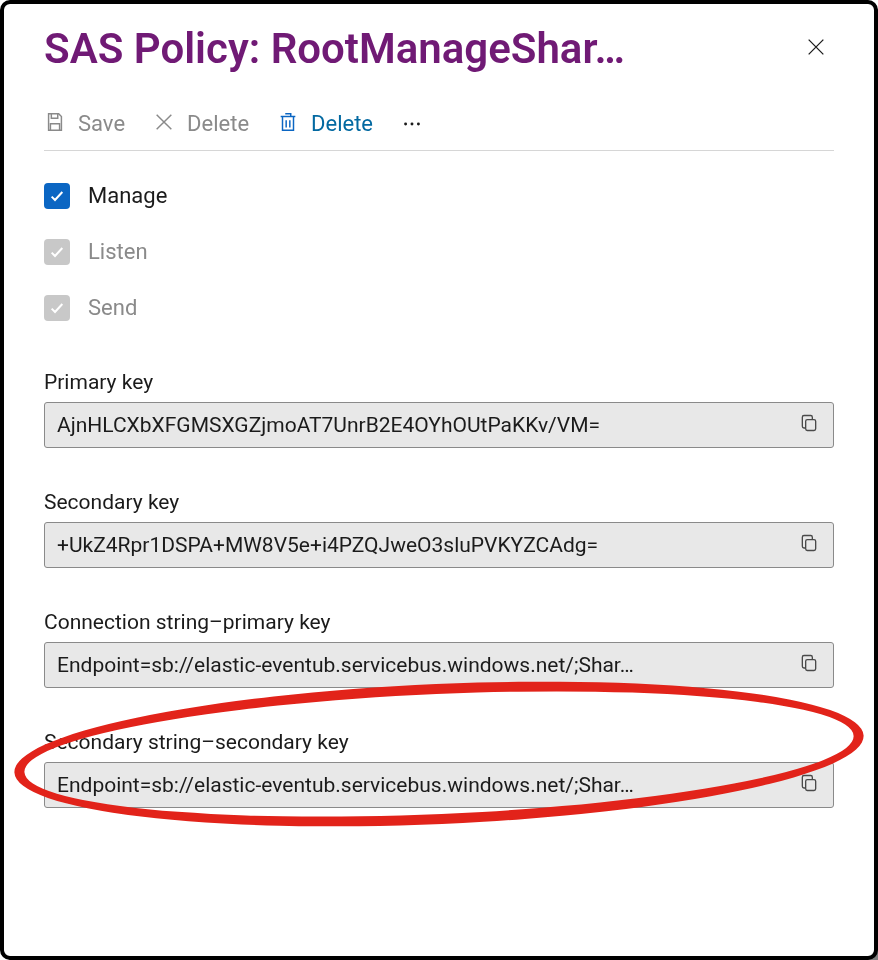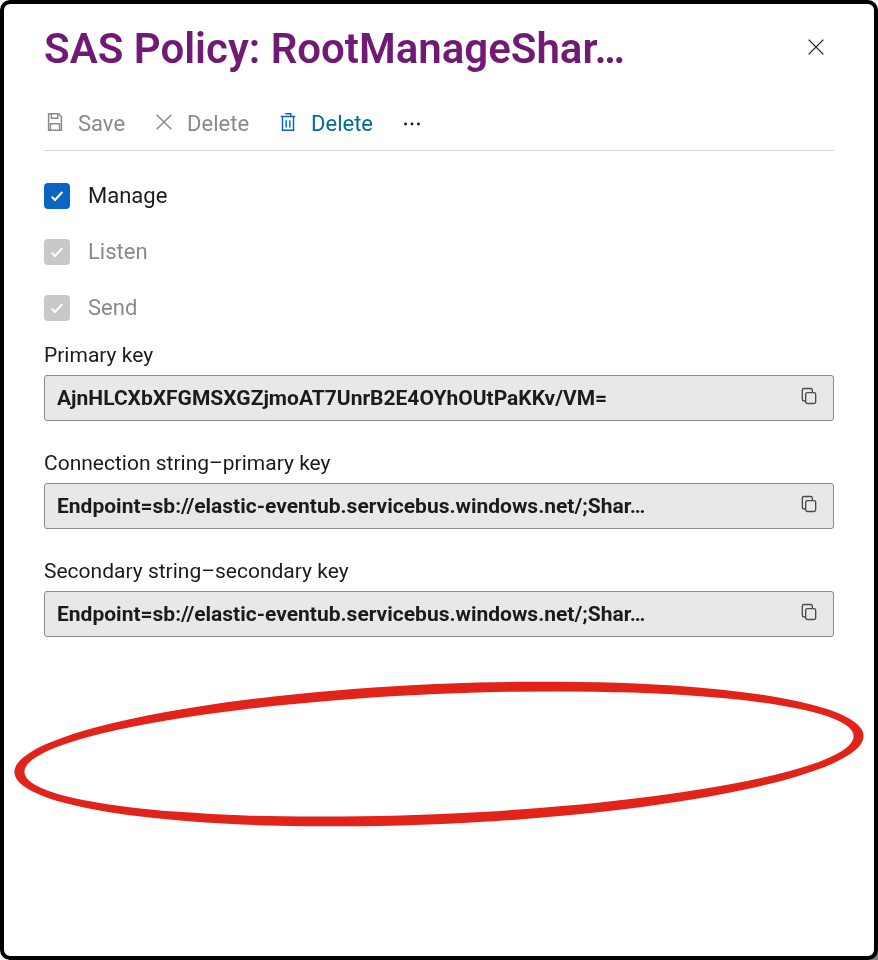--- a/index.html
+++ b/index.html
@@ -76,31 +76,30 @@
     width: 26px; height: 26px; border-radius: 4px;
     display: flex; align-items: center; justify-content: center;
   }
   .cb svg { width: 16px; height: 16px; stroke: #fff; stroke-width: 3; fill: none; }
   .cb.on  { background: #0b66c3; }
   .cb.off { background: #c8c8c8; }
   .claim-label.off { color: #8a8a8a; }
   .claim-label.on  { color: #1b1b1b; }
 
   
-  .fields { margin-top: 22px; display: flex; flex-direction: column; gap: 30px; }
+  .fields { margin-top: 49px; display: flex; flex-direction: column; gap: 42px; }
   .field-group { position: relative; }
   .field-label { font-size: 21px; color: #1b1b1b; margin-bottom: 8px; }
   .field-box {
     display: flex; align-items: center;
     background: #e8e8e8;
     border: 1px solid #8a8a8a;
     border-radius: 3px;
     height: 46px;
     padding: 0 10px 0 12px;
-    font-weight: bold;
   }
   .field-value {
     flex: 1;
     font-size: 21px;
     color: #1b1b1b;
     white-space: nowrap;
     overflow: hidden;
     text-overflow: ellipsis;
   }
   .copy-btn {
@@ -214,20 +213,34 @@
           <span>
             <svg viewBox="0 0 24 24">
                 <rect x="8" y="8" width="12" height="13" rx="2"></rect>
                 <path d="M16 8V5a2 2 0 0 0-2-2H6a2 2 0 0 0-2 2v11a2 2 0 0 0 2 2h2"></path>
               </svg>
           </span>
         </div>
       </div>
     </div>
 
+    <div class="field-group">
+      <div class="field-label">Secondary key</div>
+      <div class="field-box">
+        <div class="field-value">+UkZ4Rpr1DSPA+MW8V5e+i4PZQJweO3sluPVKYZCAdg=</div>
+        <div class="copy-btn">
+          <span>
+            <svg viewBox="0 0 24 24">
+                <rect x="8" y="8" width="12" height="13" rx="2"></rect>
+                <path d="M16 8V5a2 2 0 0 0-2-2H6a2 2 0 0 0-2 2v11a2 2 0 0 0 2 2h2"></path>
+              </svg>
+          </span>
+        </div>
+      </div>
+    </div>
 
     <div class="field-group">
       <div class="field-label">Connection string–primary key</div>
       <div class="field-box">
         <div class="field-value">Endpoint=sb://elastic-eventub.servicebus.windows.net/;Shar…</div>
         <div class="copy-btn">
           <span>
             <svg viewBox="0 0 24 24">
                 <rect x="8" y="8" width="12" height="13" rx="2"></rect>
                 <path d="M16 8V5a2 2 0 0 0-2-2H6a2 2 0 0 0-2 2v11a2 2 0 0 0 2 2h2"></path>

